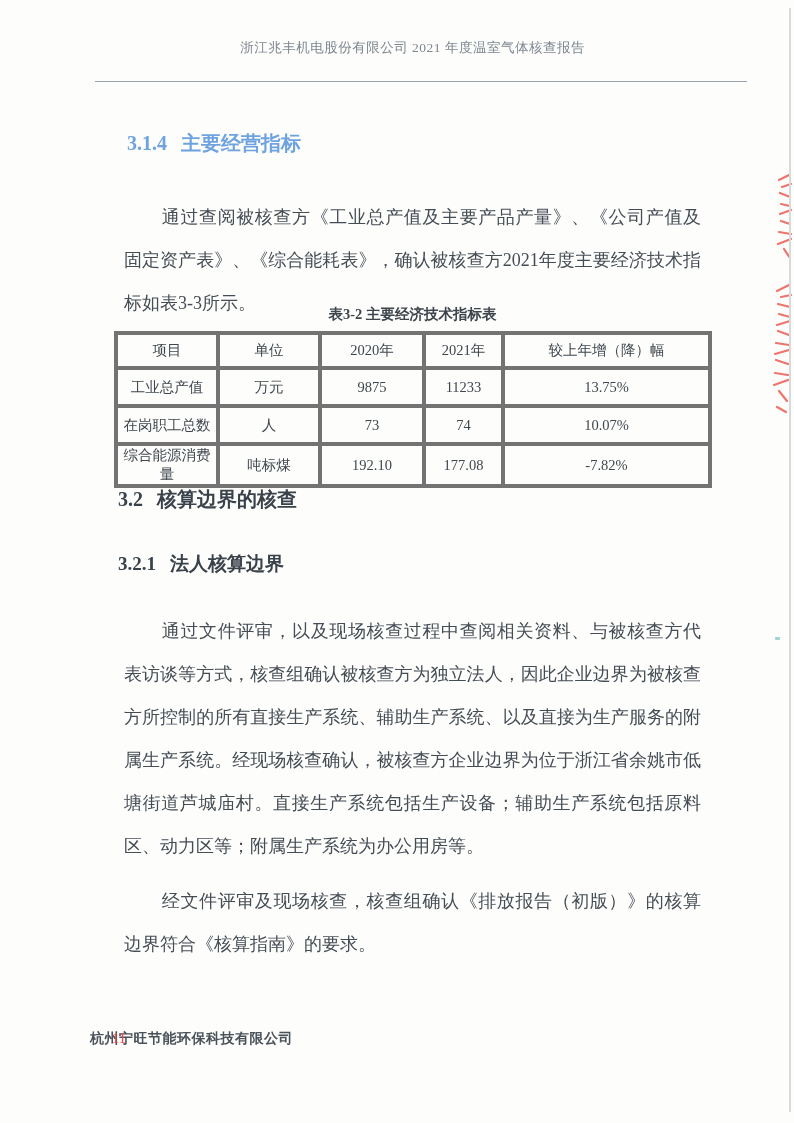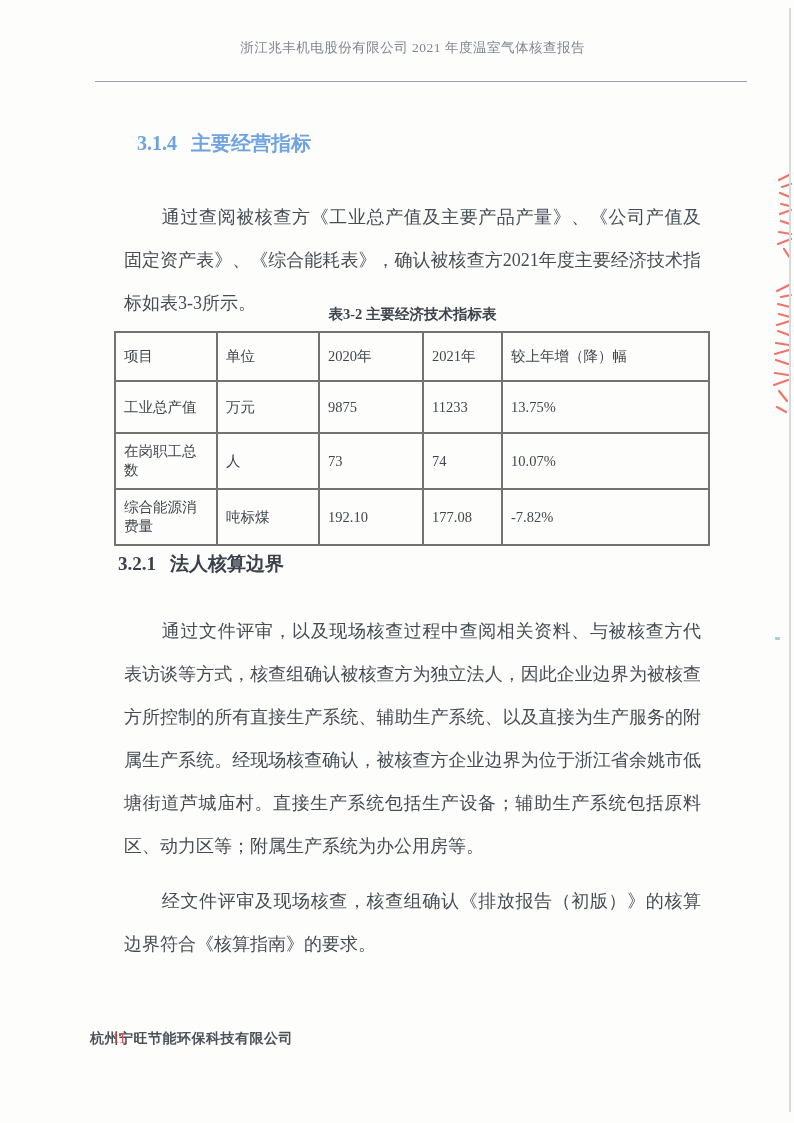--- a/index.html
+++ b/index.html
@@ -9,35 +9,35 @@
     font-family:"Liberation Serif","DejaVu Serif",serif;
     color:#434b52;
   }
   .page{position:absolute;inset:0;}
   
   .doc-header{position:absolute;top:39px;left:112px;width:601px;text-align:center;
     font-size:13.5px;color:#7d878f;letter-spacing:.5px;}
   .header-rule{position:absolute;top:81px;left:95px;width:652px;height:0;
     border-top:1.6px solid #99a2a8;}
   
-  .h-blue{position:absolute;left:137px;font-weight:bold;color:#6fa3e0;font-size:20px;}
+  .h-blue{position:absolute;left:127px;font-weight:bold;color:#6fa3e0;font-size:20px;}
   .h-dark{position:absolute;left:118px;font-weight:bold;color:#39424a;font-size:20px;}
   .h-sub{position:absolute;left:118px;font-weight:bold;color:#39424a;font-size:19px;}
   .h-num{margin-right:14px;}
   
   .para-block{position:absolute;left:112px;width:601px;}
   .para{margin:12px;font-size:18px;line-height:43px;text-align:justify;
     text-align-last:left;text-indent:2.1em;color:#454d54;}
   
   .tbl-caption{position:absolute;top:305px;left:112px;width:601px;text-align:center;
     font-weight:bold;font-size:14.5px;color:#3d454c;}
   .eco-table{position:absolute;top:331px;left:114px;border-collapse:collapse;
     border:2px solid #40474d;table-layout:fixed;}
-  .eco-table td{border:2px solid #737373;vertical-align:middle;
-    font-size:14.5px;color:#3f474d;padding:8px;}
+  .eco-table td{border:4px solid #737373;text-align:center;vertical-align:middle;
+    font-size:14.5px;color:#3f474d;padding:0;}
   .eco-table tr.hdr td{height:31px;}
   .eco-table tr.data td{height:34px;}
   
   .footer-company{position:absolute;top:1030px;left:90px;font-size:14px;font-weight:bold;
     color:#4a525a;font-family:"Liberation Sans","DejaVu Sans",sans-serif;letter-spacing:.5px;}
   .footer-page{position:absolute;top:1030px;left:112px;width:601px;
     font-size:14.5px;color:#ef4444;}
   
   .scan-line{position:absolute;left:789px;top:8px;width:2px;height:1104px;background:#d7dbdd;}
   .scan-speck{position:absolute;left:775px;top:637px;width:5px;height:3px;background:#9fd4cf;border-radius:1px;}
@@ -94,20 +94,23 @@
     <tr class="data">
       <td>综合能源消费量</td>
       <td>吨标煤</td>
       <td>192.10</td>
       <td>177.08</td>
       <td>-7.82%</td>
     </tr>
   </tbody>
     </table>
 
+  <div class="h-dark" style="top:486px;">
+    <span class="h-num">3.2</span><span>核算边界的核查</span>
+  </div>
 
   <div class="h-sub" style="top:551px;">
     <span class="h-num">3.2.1</span><span>法人核算边界</span>
   </div>
 
   <div class="para-block" style="top:598px;">
     <p class="para">通过文件评审，以及现场核查过程中查阅相关资料、与被核查方代表访谈等方式，核查组确认被核查方为独立法人，因此企业边界为被核查方所控制的所有直接生产系统、辅助生产系统、以及直接为生产服务的附属生产系统。经现场核查确认，被核查方企业边界为位于浙江省余姚市低塘街道芦城庙村。直接生产系统包括生产设备；辅助生产系统包括原料区、动力区等；附属生产系统为办公用房等。</p>
     <p class="para">经文件评审及现场核查，核查组确认《排放报告（初版）》的核算边界符合《核算指南》的要求。</p>
   </div>
 

